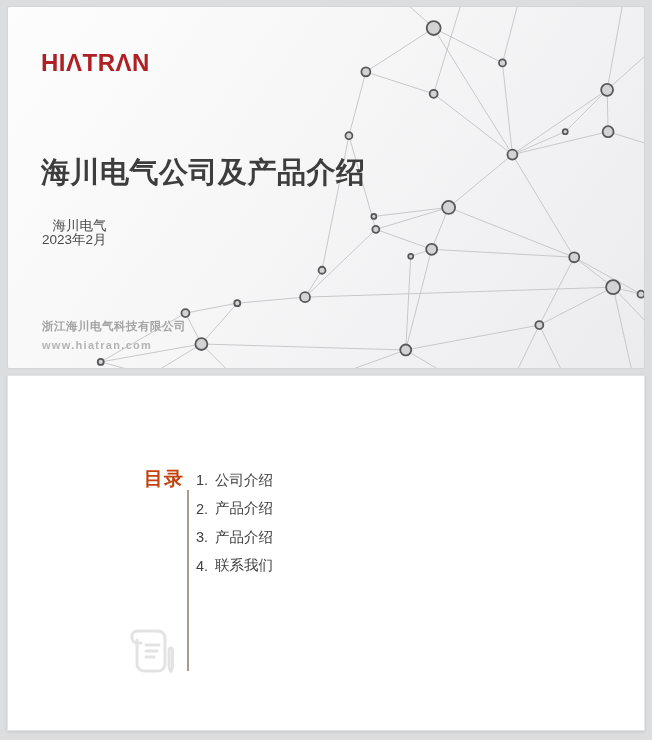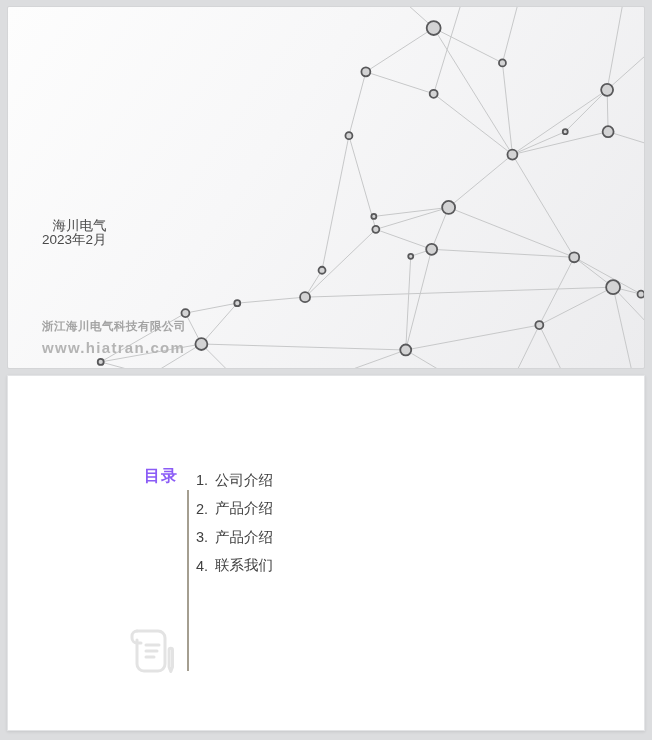--- a/index.html
+++ b/index.html
@@ -39,26 +39,26 @@
     position:absolute;left:33px;top:146px;margin:0;
     font-size:29px;font-weight:bold;letter-spacing:.5px;
     color:#3d3d3d;
   }
   .subtitle{
     position:absolute;left:34px;top:212px;
     font-size:13.5px;line-height:14px;color:#4a4a4a;text-align:right;
   }
   .slide-footer{position:absolute;left:34px;top:312px;}
   .company{font-size:11.5px;font-weight:600;color:#a4a4a4;letter-spacing:.5px;text-align:right;}
-  .website{margin-top:5px;font-size:15px;font-weight:600;color:#b4b4b4;letter-spacing:1.3px;}
+  .website{margin-top:5px;font-size:11px;font-weight:600;color:#b4b4b4;letter-spacing:1.3px;}
 
   .toc-label{
     position:absolute;left:136px;top:90px;
-    font-size:16px;font-weight:bold;letter-spacing:1px;
-    color:#8b5cf6;
+    font-size:19px;font-weight:bold;letter-spacing:1px;
+    color:#c2410c;
   }
   .toc-divider{
     position:absolute;left:179px;top:114px;
     width:2px;height:181px;background:#a49e90;
   }
   .toc-list{
     position:absolute;left:188px;top:90px;margin:0;padding:0;
     list-style:none;
   }
   .toc-item{
@@ -160,21 +160,23 @@
         <circle cx="533" cy="319" r="4"></circle>
         <circle cx="399" cy="344" r="5.5"></circle>
         <circle cx="178" cy="307" r="4"></circle>
         <circle cx="194" cy="338" r="6"></circle>
         <circle cx="298" cy="291" r="5"></circle>
         <circle cx="230" cy="297" r="3"></circle>
         <circle cx="93" cy="356" r="3"></circle>
       </g>
     </svg>
 
-
+    <div class="logo">HIΛTRΛN</div>
+
+    <h1 class="title">海川电气公司及产品介绍</h1>
 
     <div class="subtitle">
       <div>海川电气</div>
       <div>2023年2月</div>
     </div>
 
     <div class="slide-footer">
       <div class="company">浙江海川电气科技有限公司</div>
       <div class="website">www.hiatran.com</div>
     </div>

